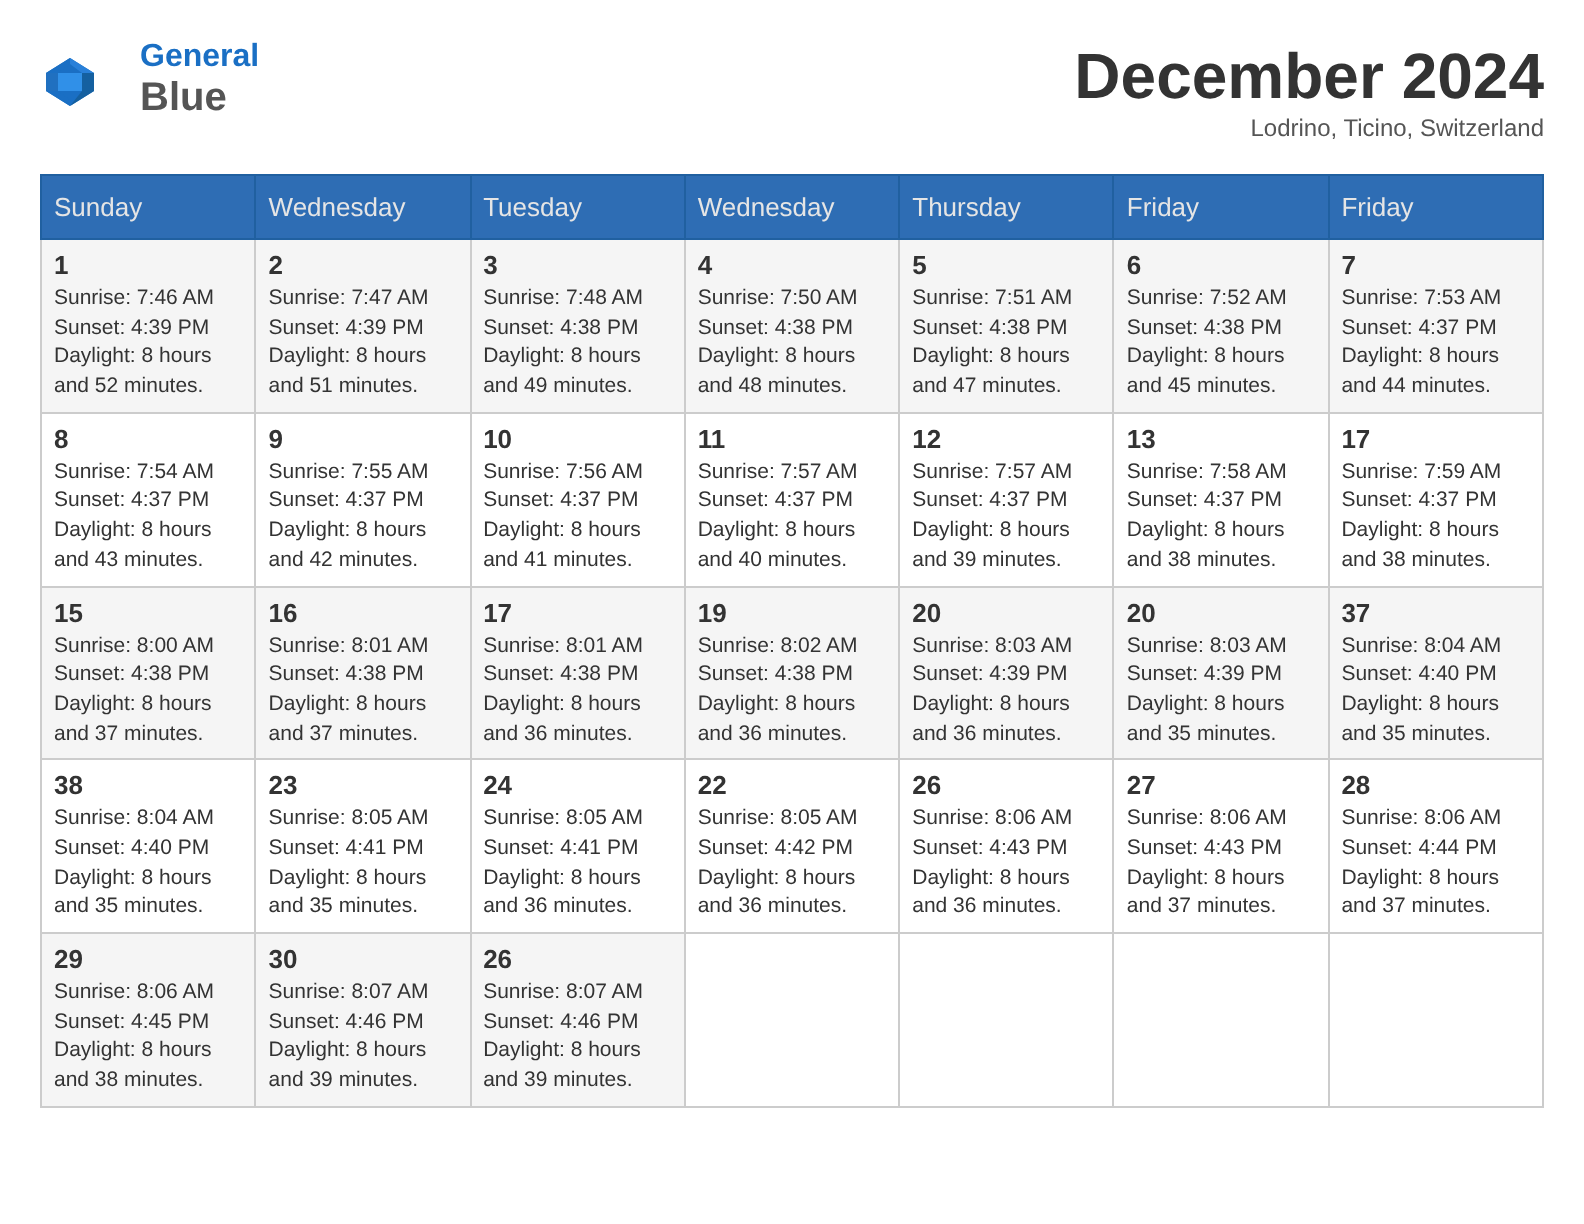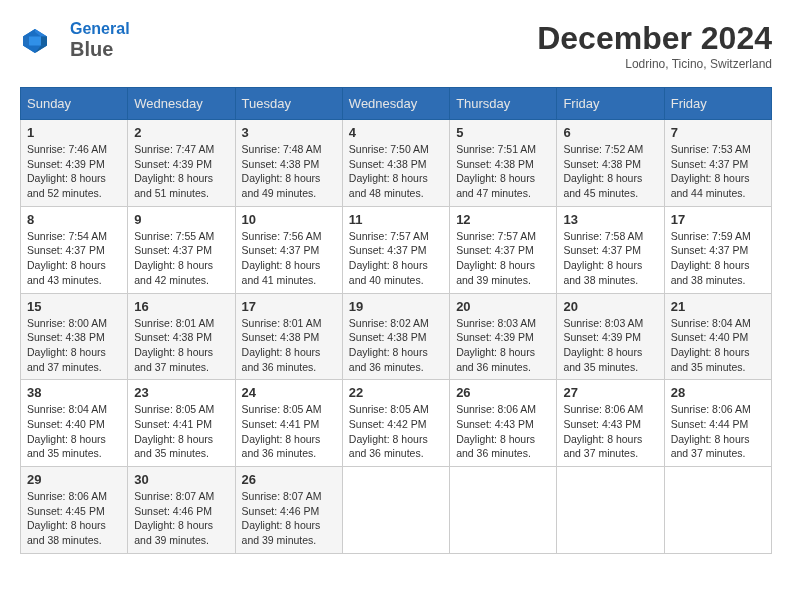--- a/index.html
+++ b/index.html
@@ -199,21 +199,21 @@
         </td>
         <td>
           <span class="day-number">20</span>
 <div class="day-info">Sunrise: 8:03 AM<br>Sunset: 4:39 PM<br>Daylight: 8 hours and 36 minutes.</div>
         </td>
         <td>
           <span class="day-number">20</span>
 <div class="day-info">Sunrise: 8:03 AM<br>Sunset: 4:39 PM<br>Daylight: 8 hours and 35 minutes.</div>
         </td>
         <td>
-          <span class="day-number">21</span>
+          <span class="day-number">37</span>
 <div class="day-info">Sunrise: 8:04 AM<br>Sunset: 4:40 PM<br>Daylight: 8 hours and 35 minutes.</div>
         </td>
       </tr>
       <tr>
         <td>
           <span class="day-number">38</span>
 <div class="day-info">Sunrise: 8:04 AM<br>Sunset: 4:40 PM<br>Daylight: 8 hours and 35 minutes.</div>
         </td>
         <td>
           <span class="day-number">23</span>

